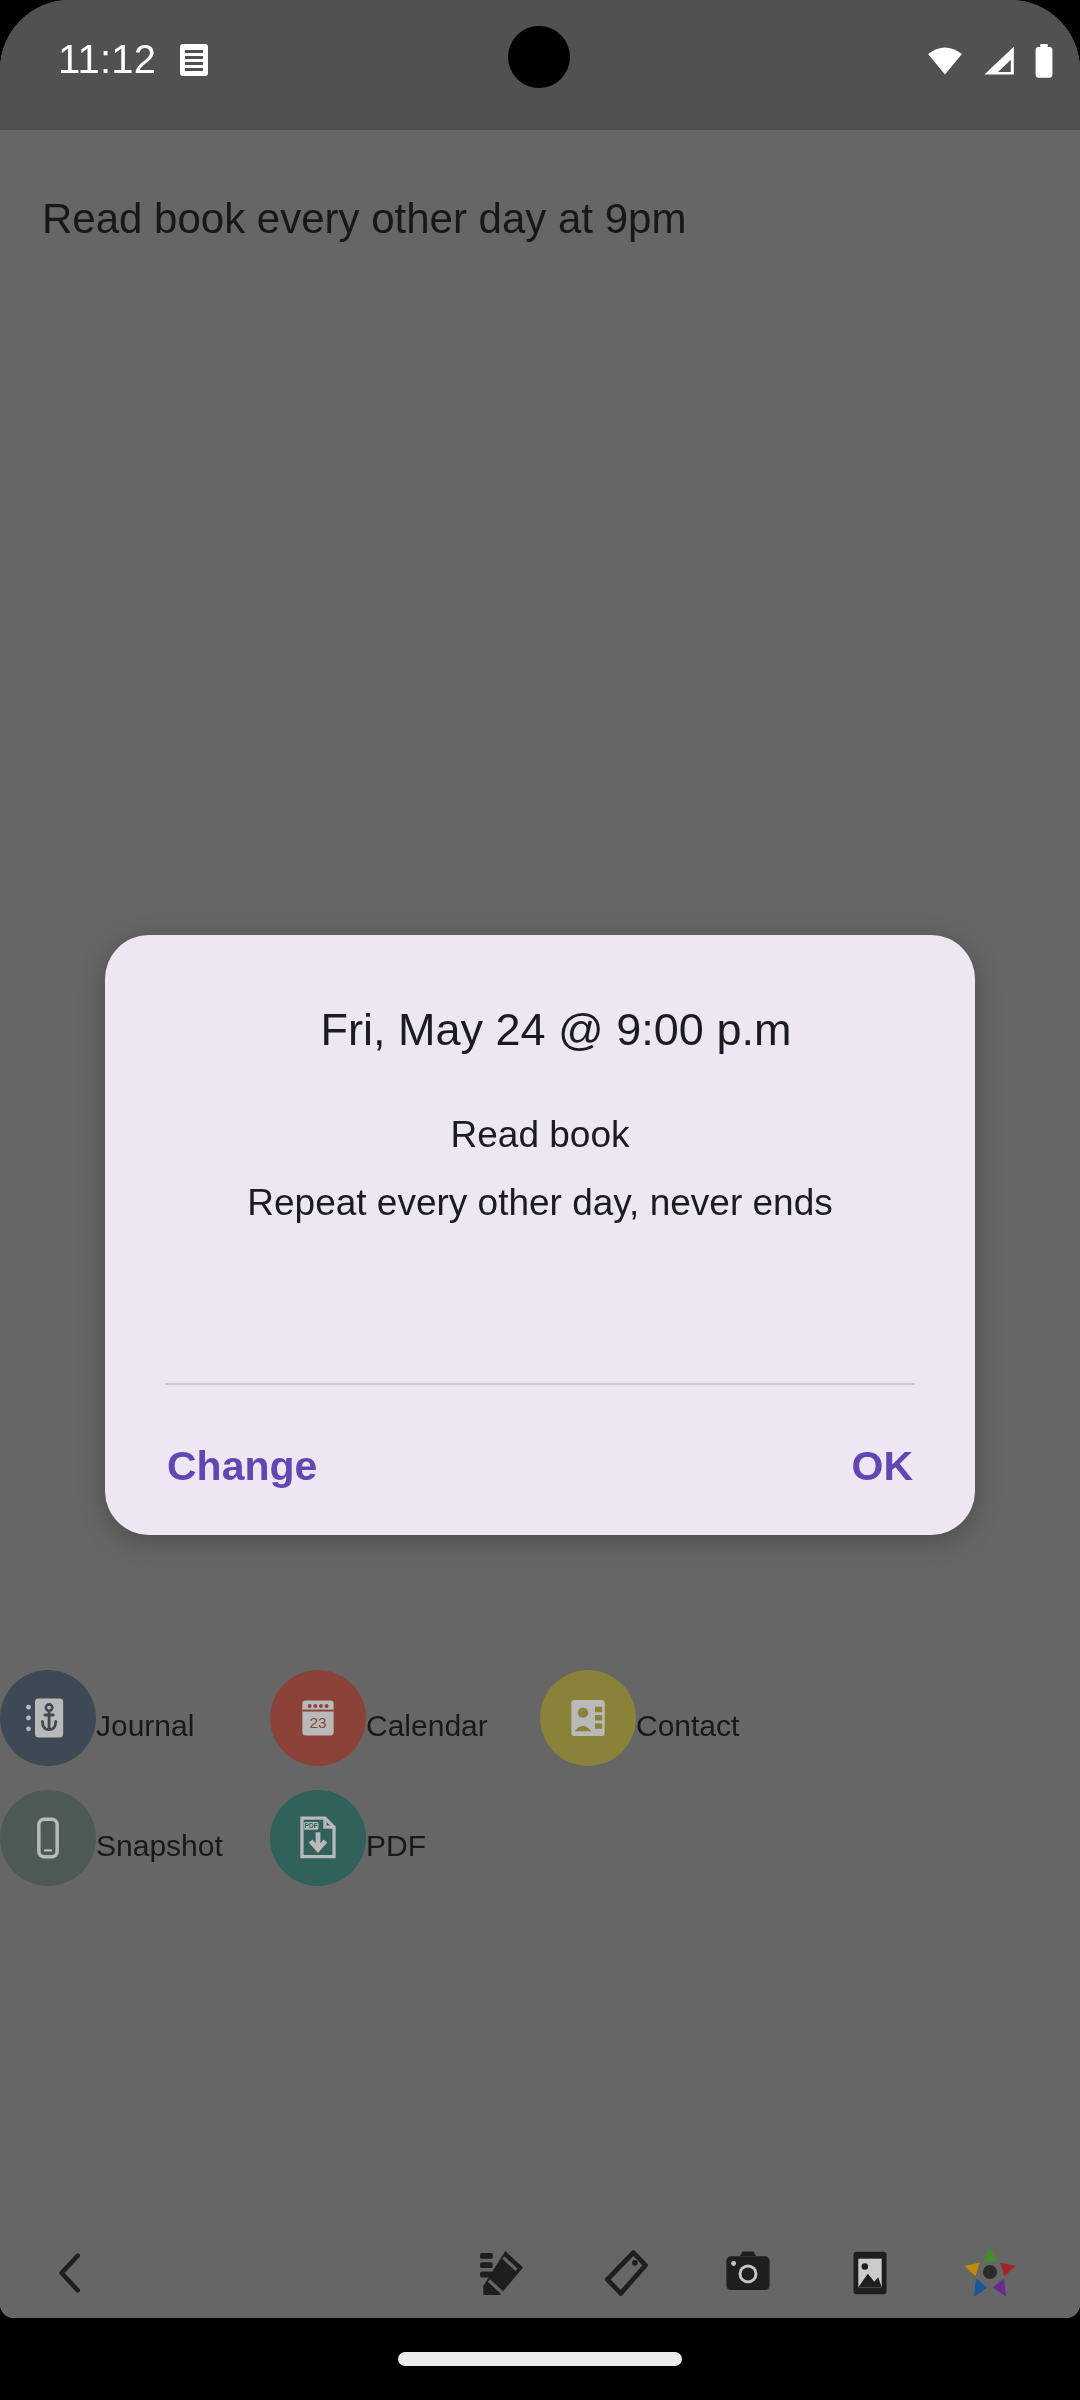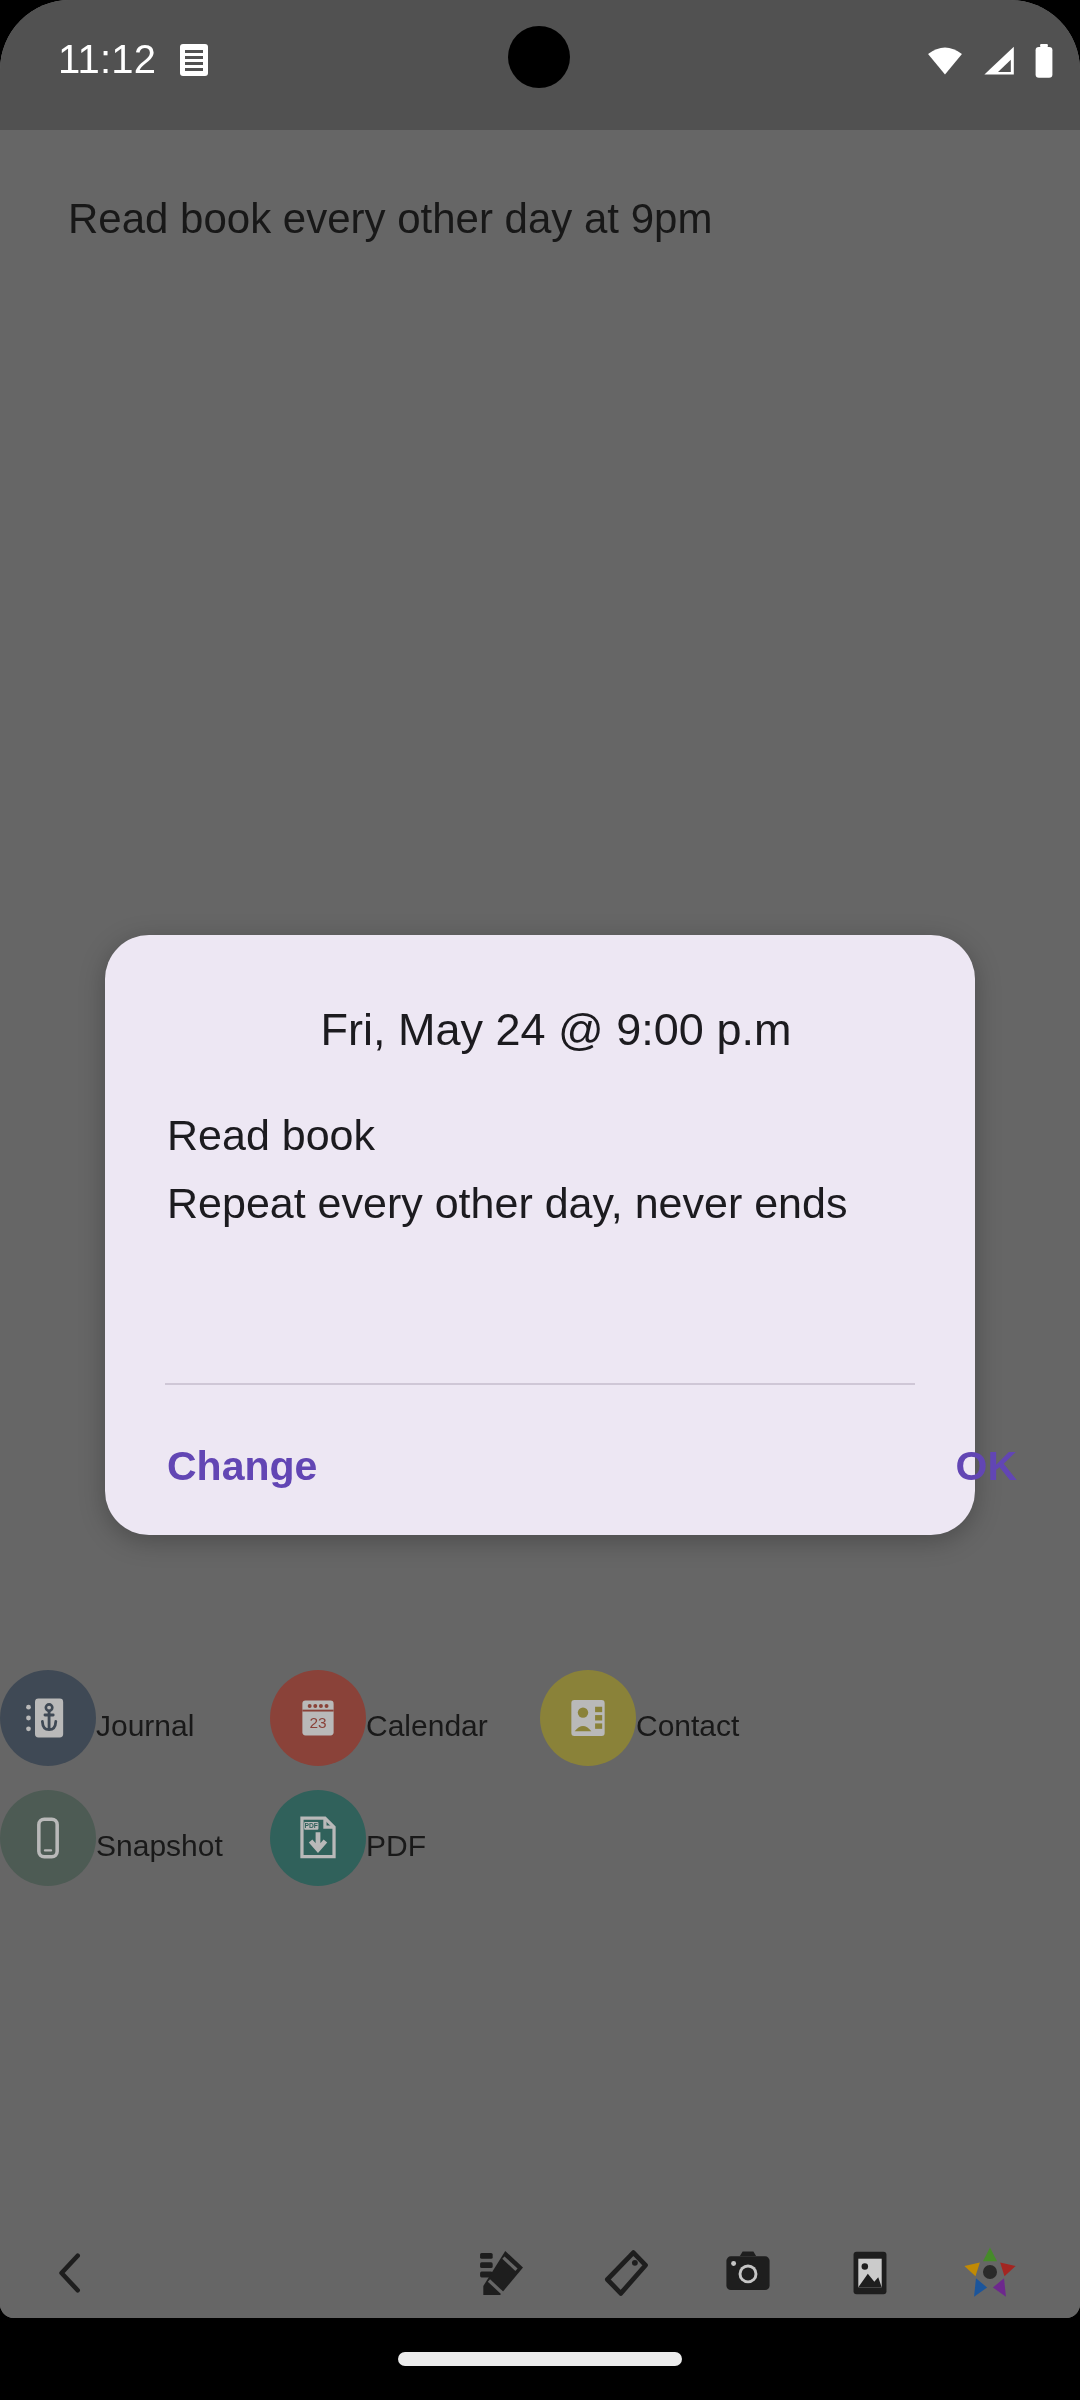--- a/index.html
+++ b/index.html
@@ -99,21 +99,21 @@
     position: absolute;
     left: 0;
     top: 130px;
     width: 1080px;
     height: 2188px;
     background: #727272;
     z-index: 1;
   }
   #bg-title {
     position: absolute;
-    left: 68px;
+    left: 42px;
     top: 62px;
     font-size: 42px;
     color: #1b1b1b;
     line-height: 54px;
     white-space: nowrap;
   }
 
   
   #icon-grid {
     position: absolute;
@@ -203,39 +203,39 @@
     text-align: center;
     font-size: 45px;
     color: #1c1b1f;
     line-height: 54px;
   }
   #dialog-message {
     position: absolute;
     left: 62px;
     top: 166px;
     width: 746px;
-    text-align: left;
-    font-size: 43px;
+    text-align: center;
+    font-size: 37px;
     color: #1c1b1f;
     line-height: 68px;
     white-space: pre-line;
   }
   #dialog-divider {
     position: absolute;
     left: 60px;
     top: 448px;
     width: 750px;
     height: 2px;
     background: #cfc7d6;
   }
   #dialog-actions {
     position: absolute;
     left: 0;
     top: 478px;
-    width: 974px;
+    width: 870px;
     height: 120px;
   }
   .dlg-btn {
     position: absolute;
     top: 16px;
     font-size: 41px;
     font-weight: bold;
     color: #6246B4;
     line-height: 54px;
     background: none;

